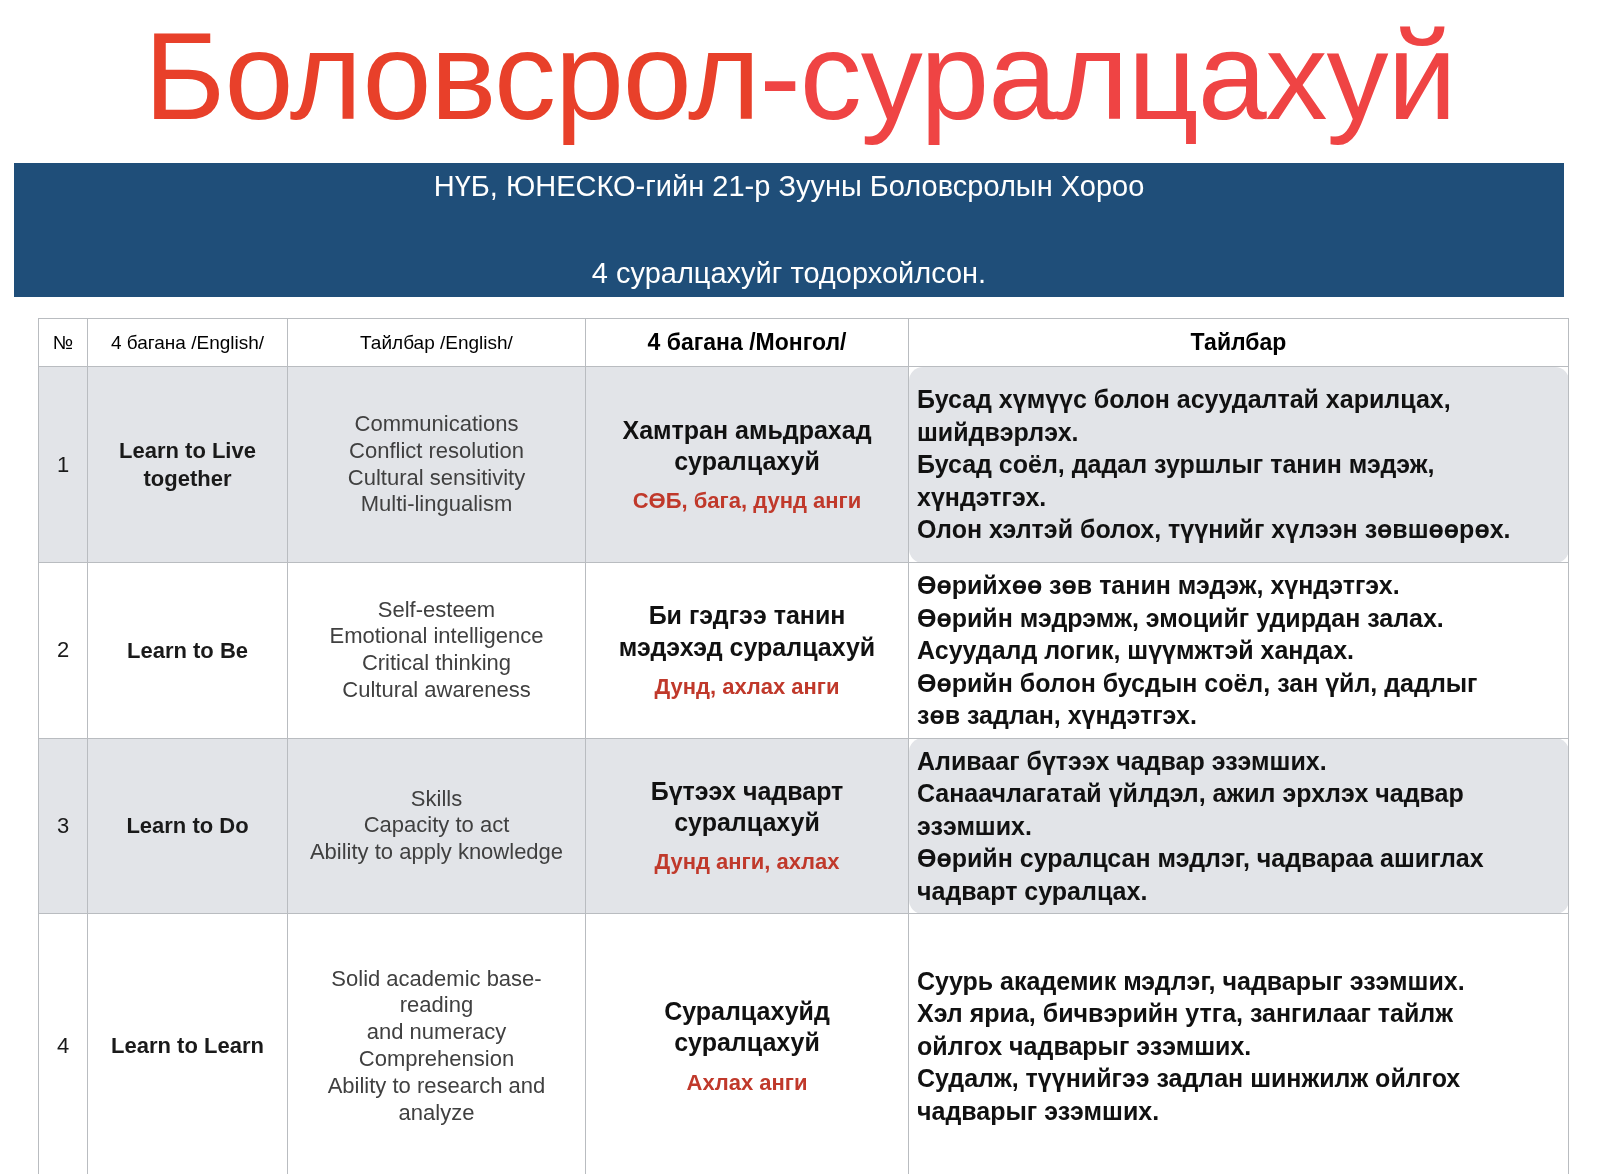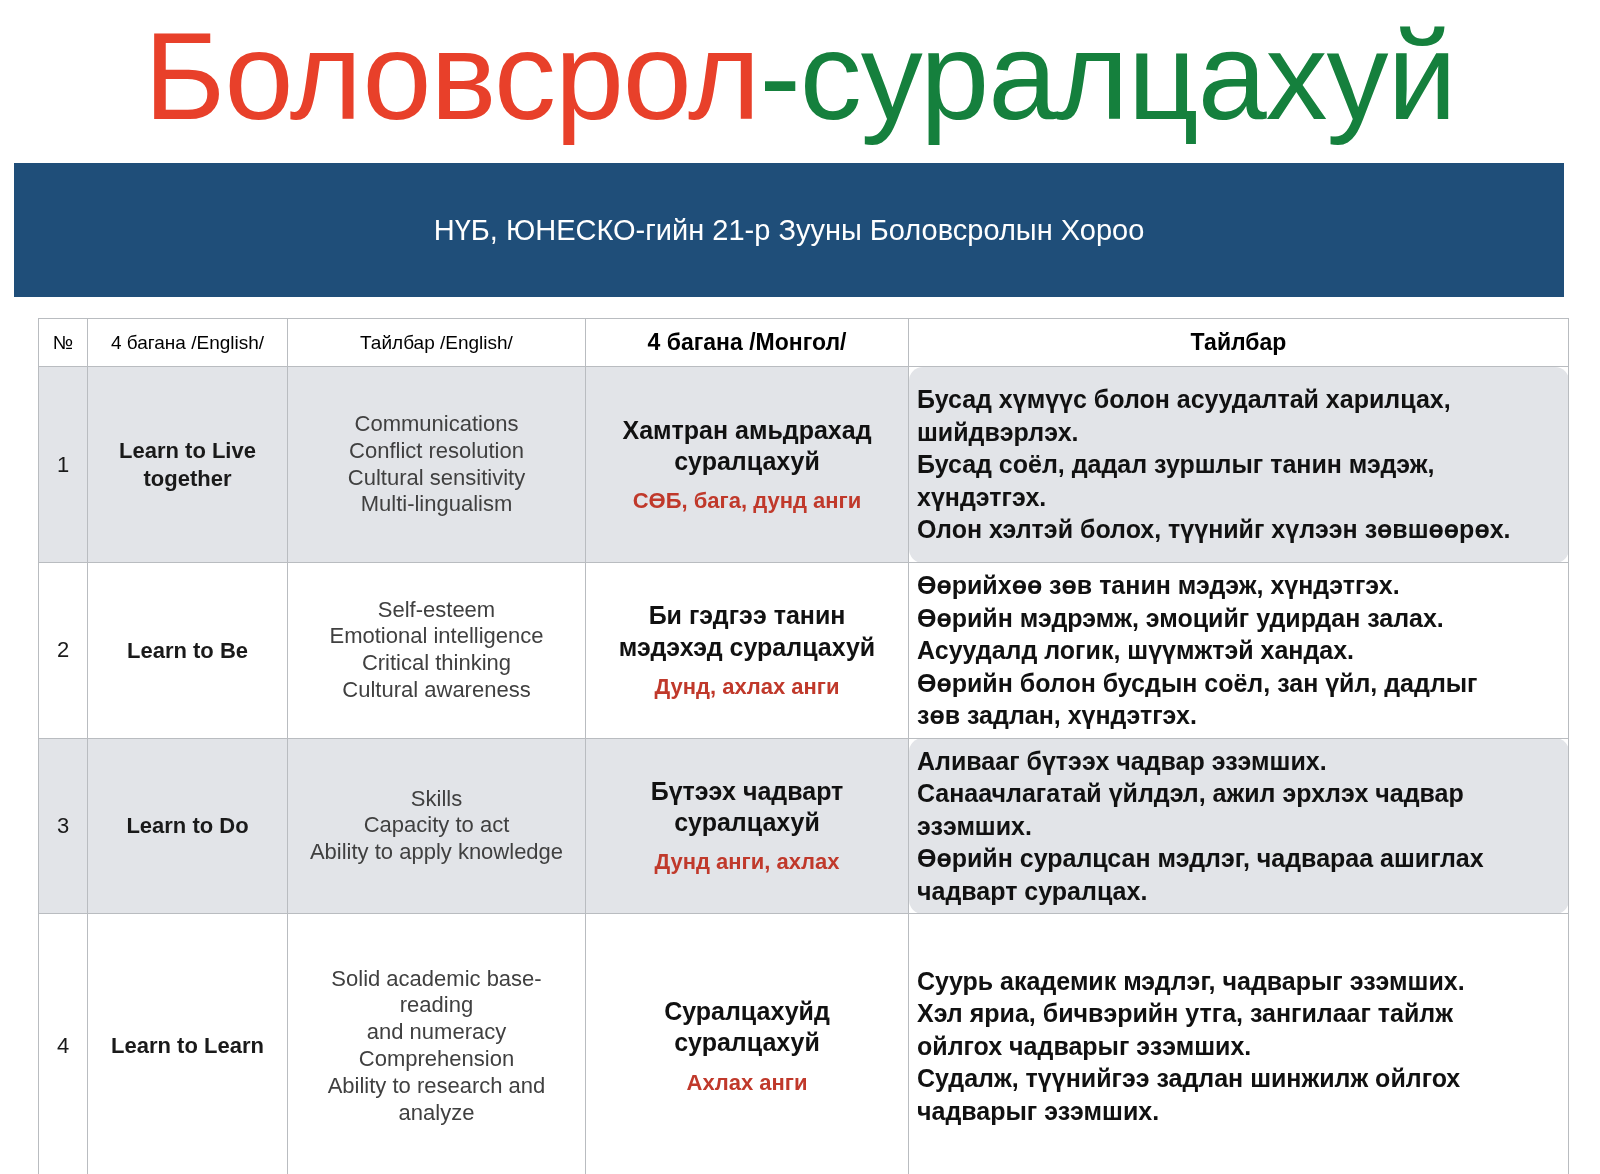--- a/index.html
+++ b/index.html
@@ -28,21 +28,21 @@
     overflow: hidden;
   }
   .title-text {
     font-size: 124px;
     font-weight: 400;
     line-height: 1;
     letter-spacing: -1px;
     white-space: nowrap;
   }
   .title-red { color: #E8402A; }
-  .title-black { color: #15803d; }
+  .title-black { color: #ef4444; }
 
   
   .banner {
     position: absolute;
     left: 14px;
     top: 163px;
     width: 1550px;
     height: 134px;
     background: #1F4E79;
     color: #ffffff;
@@ -161,20 +161,21 @@
 </style>
 </head>
 <body>
 
 <div class="title-bar">
   <div class="title-text"><span class="title-red">Боловсрол</span><span class="title-black">-суралцахуй</span></div>
 </div>
 
 <div class="banner">
   <div class="banner-line">НҮБ, ЮНЕСКО-гийн 21-р Зууны Боловсролын Хороо</div>
+  <div class="banner-line">4 суралцахуйг тодорхойлсон.</div>
 </div>
 
 <div class="table-wrap">
   <table class="main">
     <colgroup>
       <col class="c-num">
       <col class="c-eng">
       <col class="c-engd">
       <col class="c-mon">
       <col class="c-desc">

